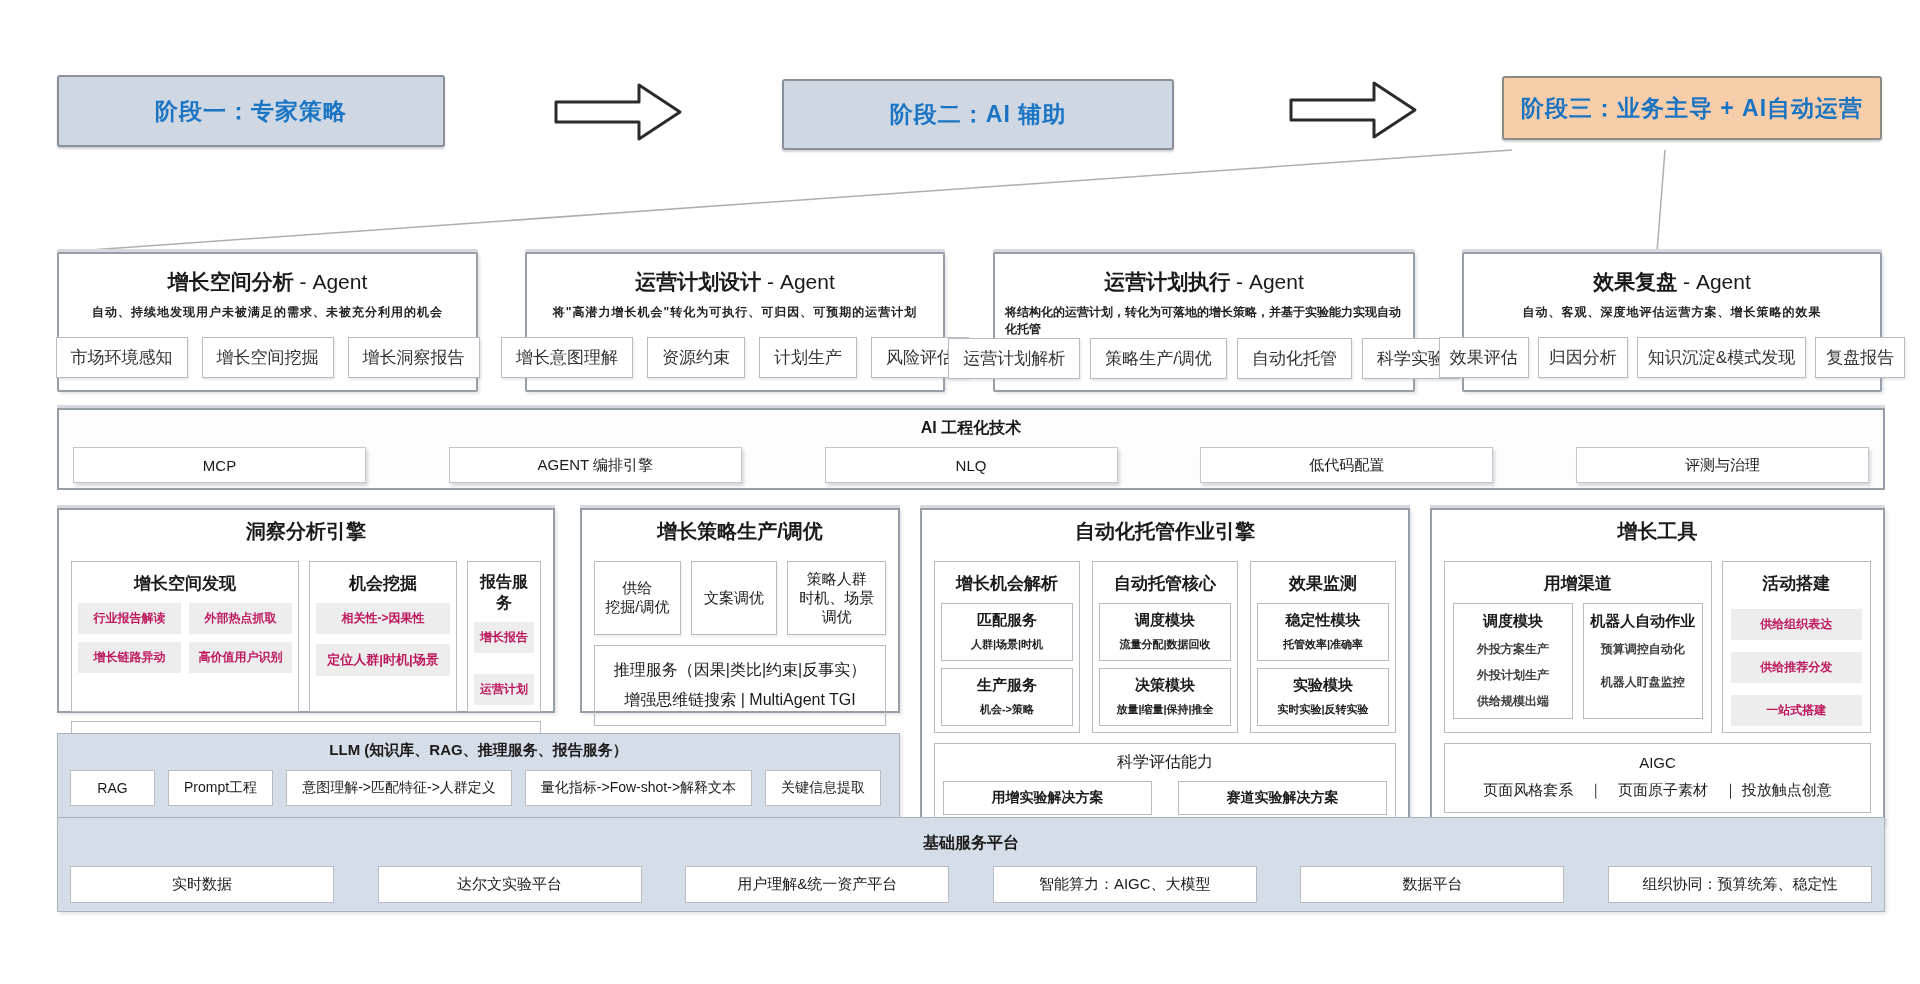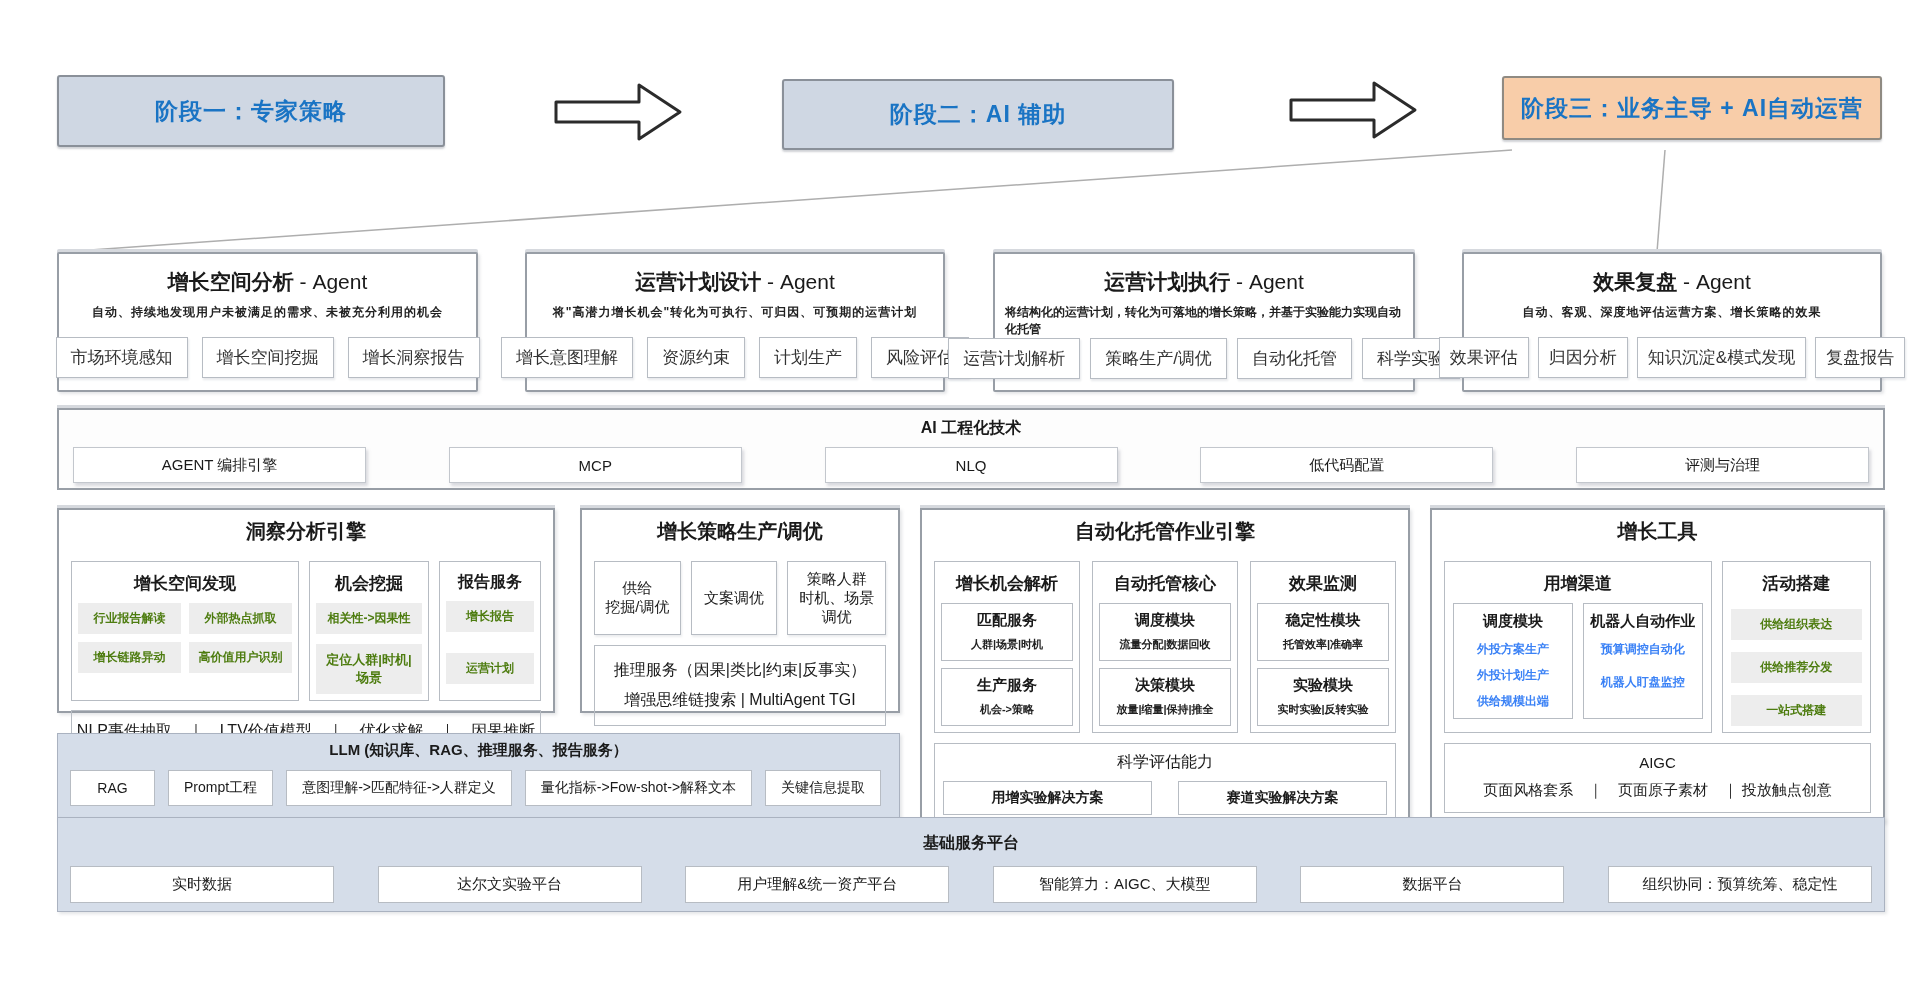--- a/index.html
+++ b/index.html
@@ -41,21 +41,21 @@
              display:flex; align-items:center; justify-content:center; font-size:15px; }
 
   
   .engine { position:absolute; top:508px; background:#fff; border:2px solid #989ea6;
             box-shadow:0 -3px 0 #d6d9de, 2px 2px 3px rgba(150,155,165,.25);
             padding:8px 12px; }
   .engine-title { text-align:center; font-size:20px; font-weight:bold; margin-bottom:16px; }
   .subsec { border:1px solid #b7bcc3; background:#fff; padding:6px; }
   .subsec-title { text-align:center; font-size:17px; font-weight:bold; margin:4px 0 8px; }
   .gchip { background:#ededed; font-size:12px; font-weight:bold; text-align:center;
-           padding:7px 4px; color:#4d7c0f; }
+           padding:7px 4px; color:#be185d; }
   .pre { white-space:pre-line; }
 
   
   .insight-sections { display:flex; gap:10px; }
   .insight-grid { display:grid; grid-template-columns:1fr 1fr; gap:8px; }
   .insight-col { display:flex; flex-direction:column; gap:10px; }
   .insight-footer { margin-top:9px; border:1px solid #b7bcc3; text-align:center;
                     font-size:16px; padding:10px 4px; }
 
   
@@ -79,21 +79,21 @@
   .eval-item { border:1px solid #b7bcc3; flex:1; text-align:center; font-size:14px;
                font-weight:bold; padding:7px 6px; }
 
   
   .growth-row { display:flex; gap:10px; }
   .channel-box { flex:1.9; border:1px solid #b7bcc3; padding:6px 8px; }
   .activity-box { flex:1; border:1px solid #b7bcc3; padding:6px 8px; display:flex; flex-direction:column; }
   .channel-groups { display:flex; gap:10px; margin-top:4px; }
   .cgroup { flex:1; border:1px solid #b7bcc3; padding:8px 4px; text-align:center; }
   .cgroup-title { font-size:15px; font-weight:bold; margin-bottom:10px; }
-  .cgroup-line { font-size:12px; font-weight:bold; margin-top:9px; color:#3b82f6; }
+  .cgroup-line { font-size:12px; font-weight:bold; margin-top:9px; color:#404040; }
   .activity-chips { display:flex; flex-direction:column; gap:12px; margin-top:6px; flex:1; justify-content:space-evenly; }
   .aigc-box { margin-top:10px; border:1px solid #b7bcc3; text-align:center; padding:8px 4px 12px; }
   .aigc-title { font-size:15px; margin:2px 0 10px; }
   .aigc-line { font-size:15px; }
 
   
   .llm-band { position:absolute; left:57px; top:733px; width:843px; height:89px;
               border:1px solid #aab2c0; box-shadow:2px 2px 3px rgba(150,155,165,.25);
               padding:7px 12px 0; }
   .llm-title { text-align:center; font-size:15px; font-weight:bold; }
@@ -187,41 +187,41 @@
       <span class="chip" style="padding:8px 10px;">效果评估</span>
       <span class="chip" style="padding:8px 10px;">归因分析</span>
       <span class="chip" style="padding:8px 10px;">知识沉淀&amp;模式发现</span>
       <span class="chip" style="padding:8px 10px;">复盘报告</span>
     </div>
   </div>
 
   <div class="ai-band">
     <div class="ai-band-title">AI 工程化技术</div>
     <div class="ai-items">
+      <div class="ai-item">MCP</div>
       <div class="ai-item">AGENT 编排引擎</div>
-      <div class="ai-item">MCP</div>
       <div class="ai-item">NLQ</div>
       <div class="ai-item">低代码配置</div>
       <div class="ai-item">评测与治理</div>
     </div>
   </div>
 
   <div class="engine" style="left:57px; width:498px; height:205px;">
     <div class="engine-title">洞察分析引擎</div>
     <div class="insight-sections">
       <div class="subsec" style="width:228px;">
         <div class="subsec-title">增长空间发现</div>
         <div class="insight-grid">
           <span class="gchip">行业报告解读</span>
           <span class="gchip">外部热点抓取</span>
           <span class="gchip">增长链路异动</span>
           <span class="gchip">高价值用户识别</span>
         </div>
       </div>
-      <div class="subsec" style="width:120px;">
+      <div class="subsec" style="width:148px;">
         <div class="subsec-title">机会挖掘</div>
         <div class="insight-col">
           <span class="gchip">相关性-&gt;因果性</span>
           <span class="gchip" style="font-size:13px;">定位人群|时机|场景</span>
         </div>
       </div>
       <div class="subsec" style="flex:1;">
         <div class="subsec-title" style="font-size:16px;">报告服务</div>
         <div class="insight-col" style="gap:21px;">
           <span class="gchip">增长报告</span>

